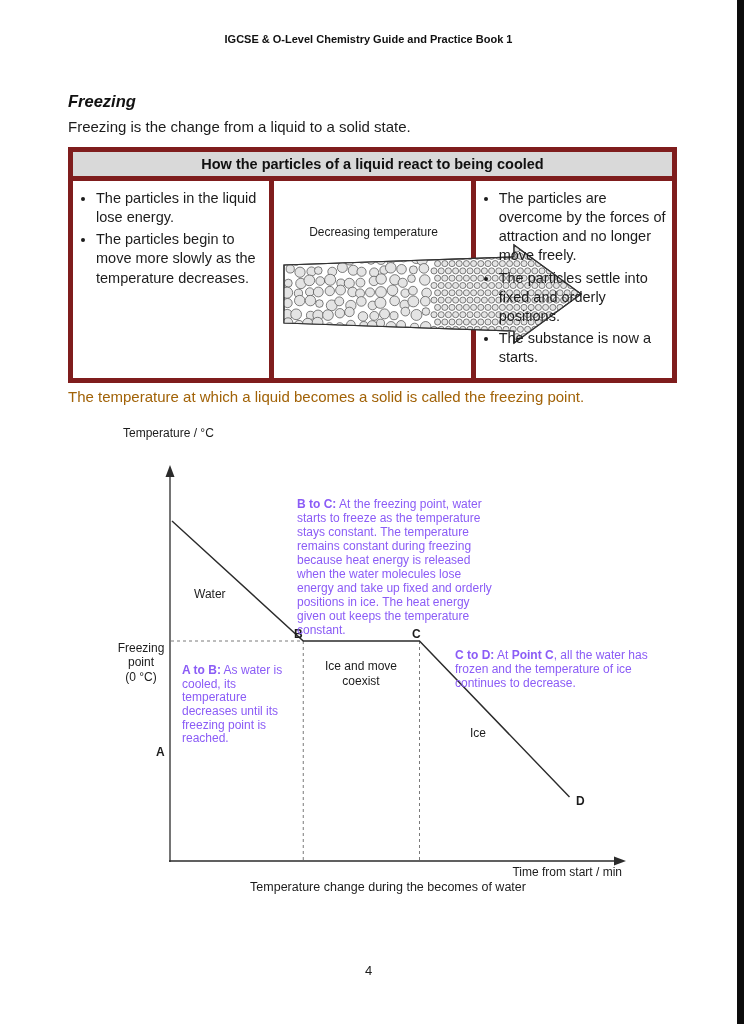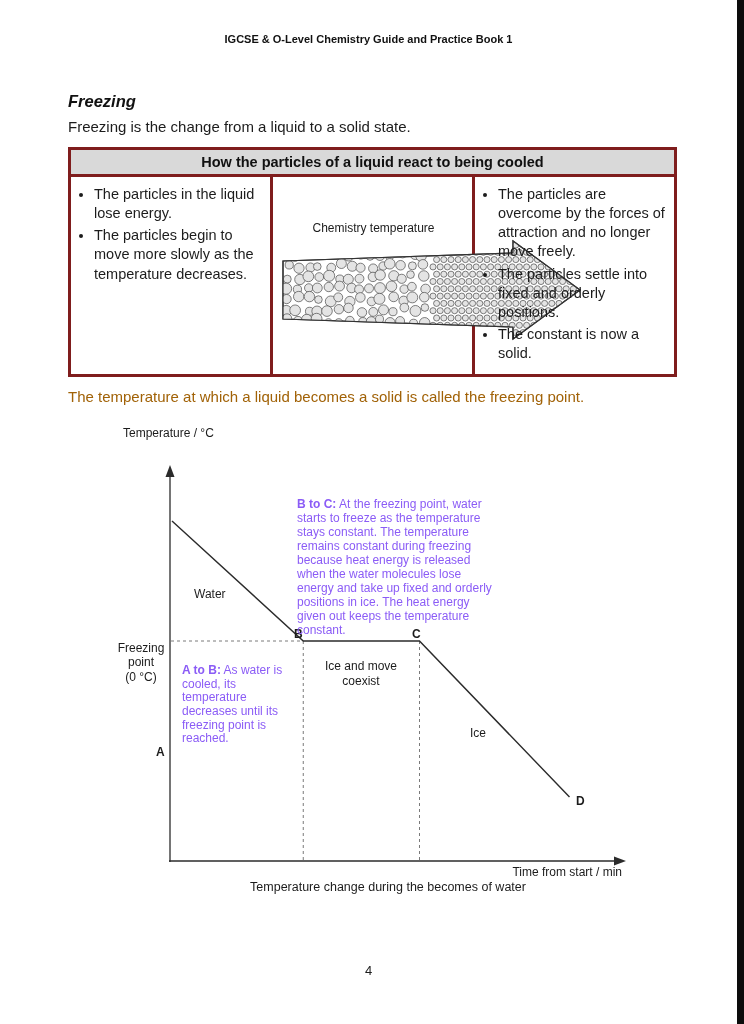--- a/index.html
+++ b/index.html
@@ -10,21 +10,21 @@
 
   .running-header { position:absolute; top:33px; left:0; width:737px; text-align:center; font-size:11px; color:#111; }
   .running-header .series { font-weight:600; }
   .running-header .title { font-weight:700; }
 
   .section-heading { position:absolute; left:68px; top:92px; font-size:16.5px; font-weight:700; font-style:italic; color:#111; }
   .intro-text { position:absolute; left:68px; top:118px; font-size:15px; color:#1c1c1c; }
   .freezing-point-text { position:absolute; left:68px; top:388px; font-size:15px; color:#a16207; }
 
   table.particles-table { position:absolute; left:68px; top:147px; width:609px; border-collapse:collapse; table-layout:fixed; }
-  table.particles-table th, table.particles-table td { border:3px solid #7f1d1d; }
+  table.particles-table th, table.particles-table td { border:5px solid #7f1d1d; }
   table.particles-table th { background:#d9d9d9; font-size:14.5px; font-weight:700; text-align:center; padding:4px 2px; color:#111; }
   table.particles-table td { vertical-align:top; font-size:14.5px; line-height:1.32; height:198px; padding:8px 6px 8px 8px; }
   td.col-left { width:145px; }
   td.col-mid  { width:319px; text-align:center; }
   td.col-right{ width:145px; }
   .bullet-list { list-style:disc; padding-left:15px; }
   .bullet-list li { margin-bottom:3px; }
 
   .arrow-label { display:block; margin-top:36px; font-size:12px; color:#1c1c1c; }
   .arrow-wrap { margin-top:2px; }
@@ -74,21 +74,21 @@
       <th colspan="3">How the particles of a liquid react to being cooled</th>
     </tr>
     <tr>
       <td class="col-left">
         <ul class="bullet-list">
           <li>The particles in the liquid lose energy.</li>
           <li>The particles begin to move more slowly as the temperature decreases.</li>
         </ul>
       </td>
       <td class="col-mid">
-        <span class="arrow-label">Chemistry temperature</span>
+        <span class="arrow-label">Decreasing temperature</span>
         <div class="arrow-wrap">
           <svg width="302" height="102" viewBox="0 0 302 102">
             <defs>
               <clipPath id="arrow-clip">
                 <path d="M2,22 L232,14 L232,2 L299,51 L232,100 L232,88 L2,80 Z"></path>
               </clipPath>
             </defs>
             <path class="arrow-outline" d="M2,22 L232,14 L232,2 L299,51 L232,100 L232,88 L2,80 Z"></path>
             <g id="arrow-dots" clip-path="url(#arrow-clip)">
                   <circle cx="3.5004304503092687" cy="15.734578347874145" r="4.360985379461658"></circle>
@@ -457,21 +457,21 @@
                   <circle cx="292.3999999999998" cy="93.59999999999998" r="3.05"></circle>
                 </g>
             <path d="M2,22 L232,14 L232,2 L299,51 L232,100 L232,88 L2,80 Z" fill="none" stroke="#333" stroke-width="1.2"></path>
           </svg>
         </div>
       </td>
       <td class="col-right">
         <ul class="bullet-list">
           <li>The particles are overcome by the forces of attraction and no longer move freely.</li>
           <li>The particles settle into fixed and orderly positions.</li>
-          <li>The constant is now a solid.</li>
+          <li>The substance is now a starts.</li>
         </ul>
       </td>
     </tr>
   </tbody>
     </table>
 
   <p class="freezing-point-text">The temperature at which a liquid becomes a solid is called the freezing point.</p>
 
   <div class="figure">
     <svg id="curve-svg" class="curve" width="600" height="445" viewBox="0 0 600 445">
@@ -497,19 +497,20 @@
     <div class="glabel seg-icewater">Ice and move coexist</div>
     <div class="glabel seg-ice">Ice</div>
 
     <div class="glabel gpoint pt-a">A</div>
     <div class="glabel gpoint pt-b">B</div>
     <div class="glabel gpoint pt-c">C</div>
     <div class="glabel gpoint pt-d">D</div>
 
     <div class="annot annot-btoc"><b>B to C:</b><span> At the freezing point, water starts to freeze as the temperature stays constant. The temperature remains constant during freezing because heat energy is released when the water molecules lose energy and take up fixed and orderly positions in ice. The heat energy given out keeps the temperature constant.</span></div>
     <div class="annot annot-atob"><b>A to B:</b><span> As water is cooled, its temperature decreases until its freezing point is reached.</span></div>
+    <div class="annot annot-ctod"><b>C to D:</b><span> At </span><b>Point C</b><span>, all the water has frozen and the temperature of ice continues to decrease.</span></div>
 
     <div class="graph-caption">Temperature change during the becomes of water</div>
   </div>
 
   <div class="page-number">4</div>
 
 </div>
 
 </body></html>

